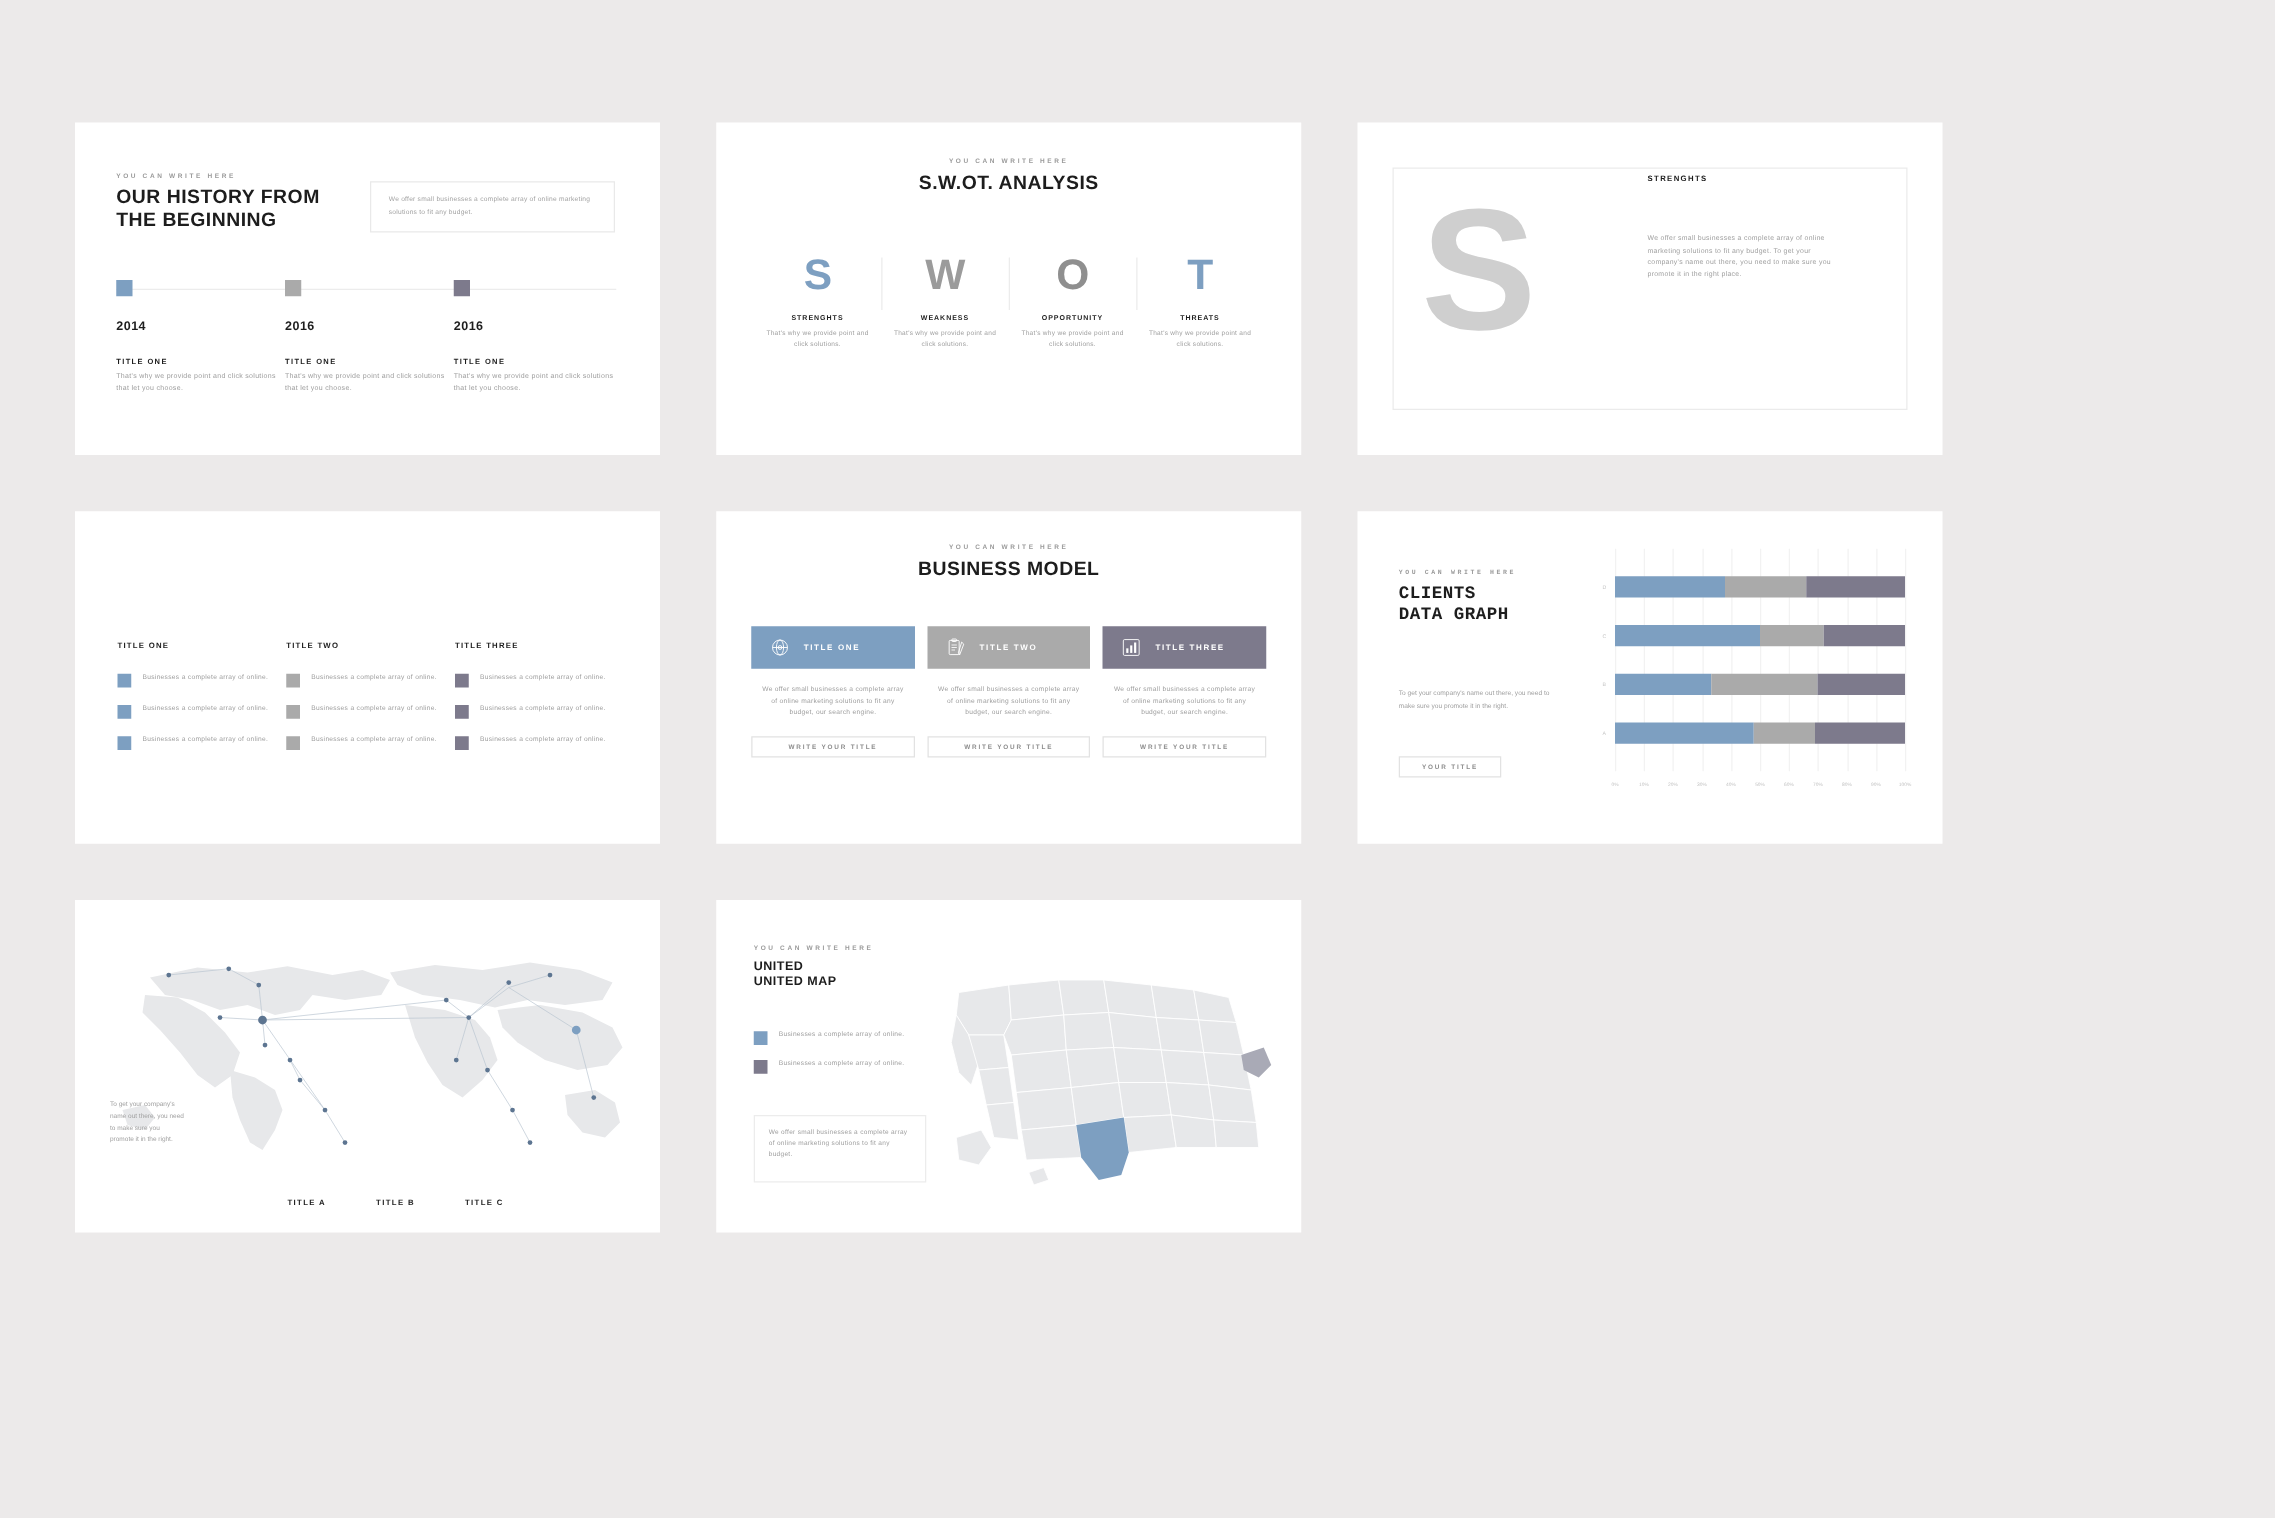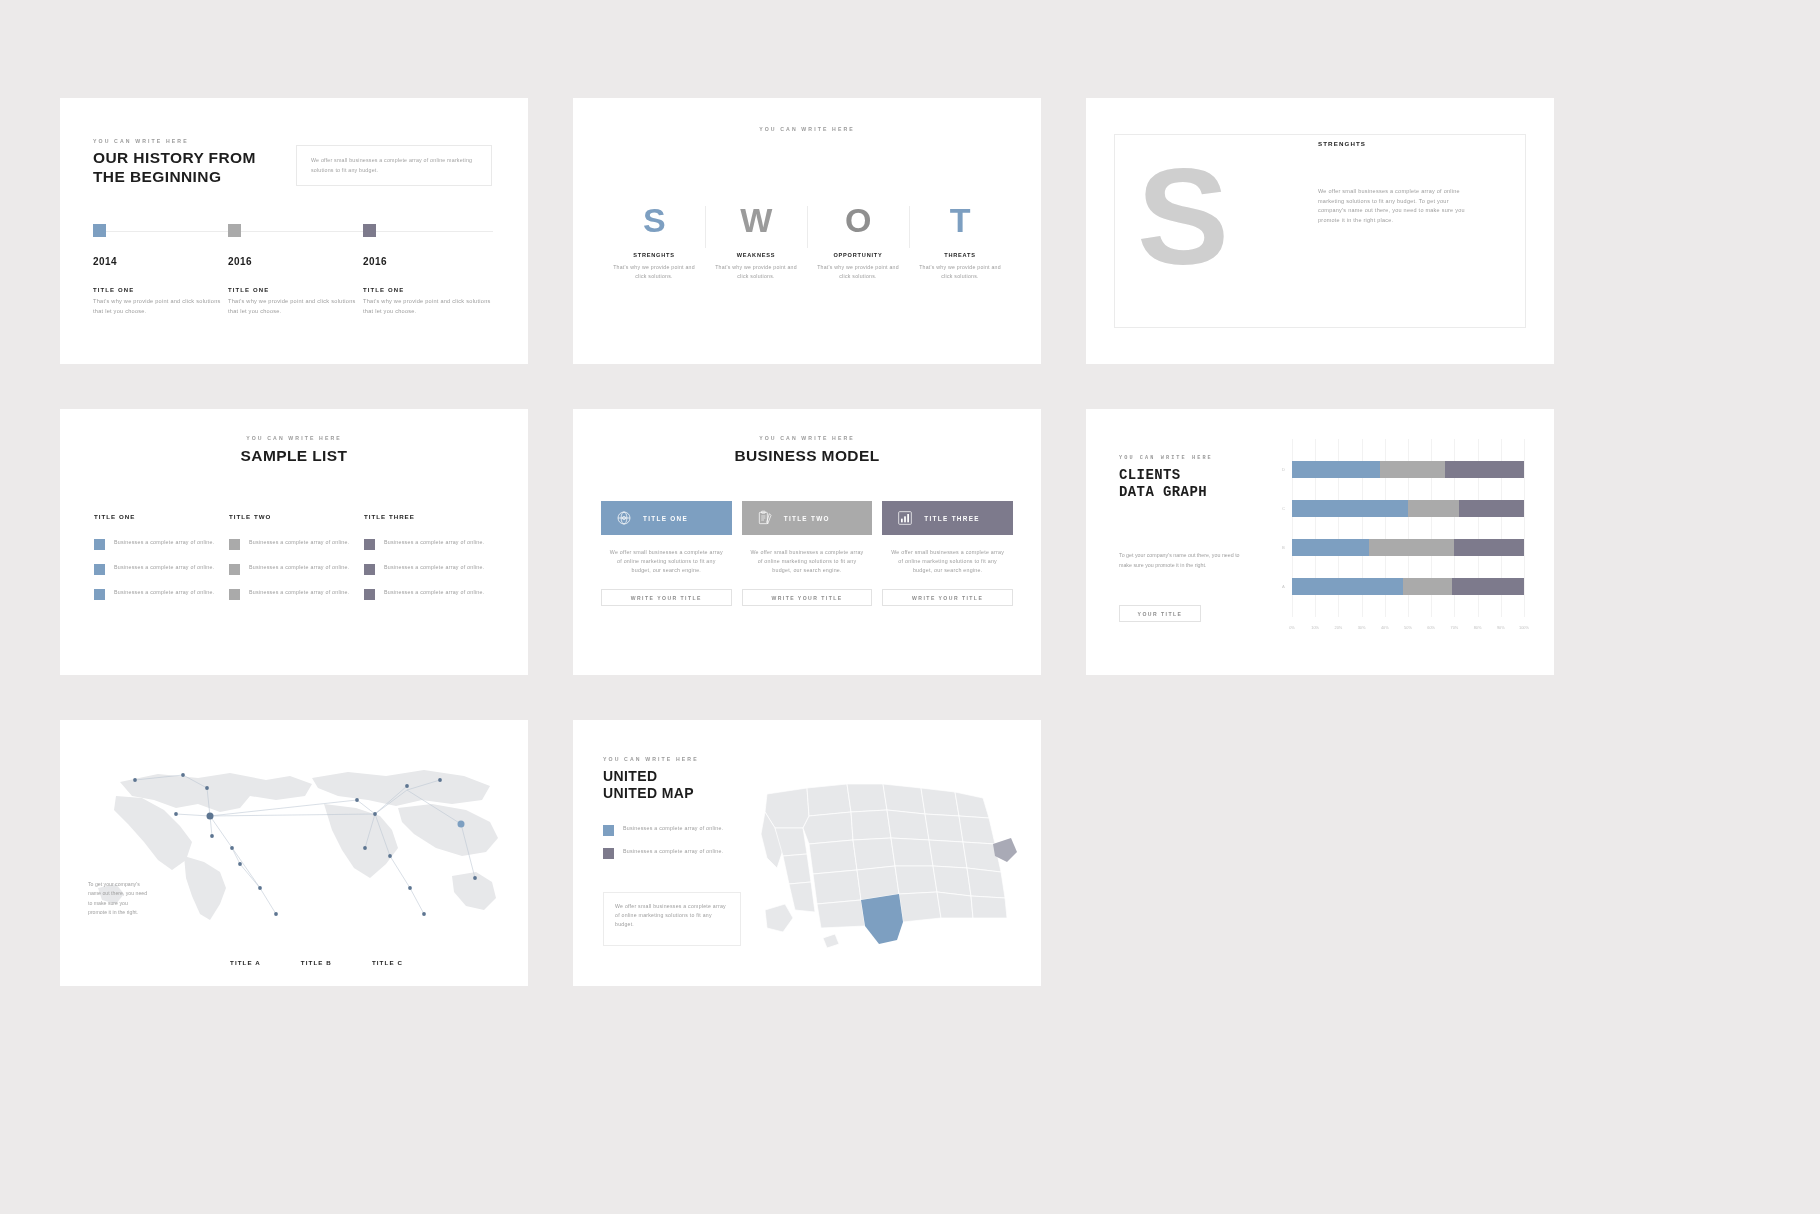--- a/index.html
+++ b/index.html
@@ -178,21 +178,21 @@
 
   
   .s8-desc { position: absolute; left: 28px; top: 160px; width: 60px; font-size: 5.2px; line-height: 1.8; color: #a0a0a0; }
   .s8-map { position: absolute; left: 20px; top: 18px; width: 440px; height: 200px; }
   .s8-legend { position: absolute; bottom: 20px; left: 170px; display: flex; gap: 40px; }
   .s8-legend span { font-size: 6.2px; font-weight: 700; letter-spacing: 1.1px; color: #1d1d1d; }
 
   
   .s9-head { position: absolute; left: 30px; top: 36px; }
   .s9-head .eyebrow { margin-bottom: 6px; }
-  .s9-head .bigtitle { font-size: 14px; }
+  .s9-head .bigtitle { font-size: 10px; }
   .s9-legend { position: absolute; left: 30px; top: 104px; width: 128px; }
   .s9-item { display: flex; align-items: flex-start; margin-bottom: 11px; }
   .s9-item .sw { flex: 0 0 auto; margin-right: 9px; margin-top: 1px; }
   .s9-item .body { font-size: 5.3px; line-height: 1.6; }
   .s9-box {
     position: absolute; left: 30px; top: 172px;
     width: 138px; height: 54px;
     border: 1px solid #ececec; padding: 9px 11px;
   }
   .s9-box .body { font-size: 5.2px; line-height: 1.75; }
@@ -234,20 +234,21 @@
         <div class="smalltitle">TITLE ONE</div>
         <div class="body">That's why we provide point and click solutions that let you choose.</div>
       </div>
     </div>
   </div>
 
 
   <div class="slide">
     <div class="s3-head">
       <div class="eyebrow">YOU CAN WRITE HERE</div>
+      <div class="bigtitle">S.W.OT. ANALYSIS</div>
     </div>
     <div class="s3-cols">
       <div class="s3-col">
         <div class="s3-letter" style="color:#7d9fc1">S</div>
         <div class="smalltitle">STRENGHTS</div>
         <div class="body">That's why we provide point and click solutions.</div>
       </div>
       <div class="s3-col">
         <div class="s3-letter" style="color:#9b9b9b">W</div>
         <div class="smalltitle">WEAKNESS</div>
@@ -270,24 +271,20 @@
     <div class="s4-frame">
       <div class="s4-S">S</div>
     </div>
     <div class="s4-right">
       <div class="smalltitle">STRENGHTS</div>
       <div class="body">We offer small businesses a complete array of online marketing solutions to fit any budget. To get your company's name out there, you need to make sure you promote it in the right place.</div>
     </div>
   </div>
 
   <div class="slide">
-    <div class="s5-head">
-      <div class="eyebrow">YOU CAN WRITE HERE</div>
-      <div class="bigtitle">SAMPLE LIST</div>
-    </div>
     <div class="s5-cols">
       <div class="s5-col">
         <div class="smalltitle">TITLE ONE</div>
         <div class="s5-item">
           <span class="sw" style="background:#7d9fc1"></span>
           <span class="body">Businesses a complete array of online.</span>
         </div>
         <div class="s5-item">
           <span class="sw" style="background:#7d9fc1"></span>
           <span class="body">Businesses a complete array of online.</span>

